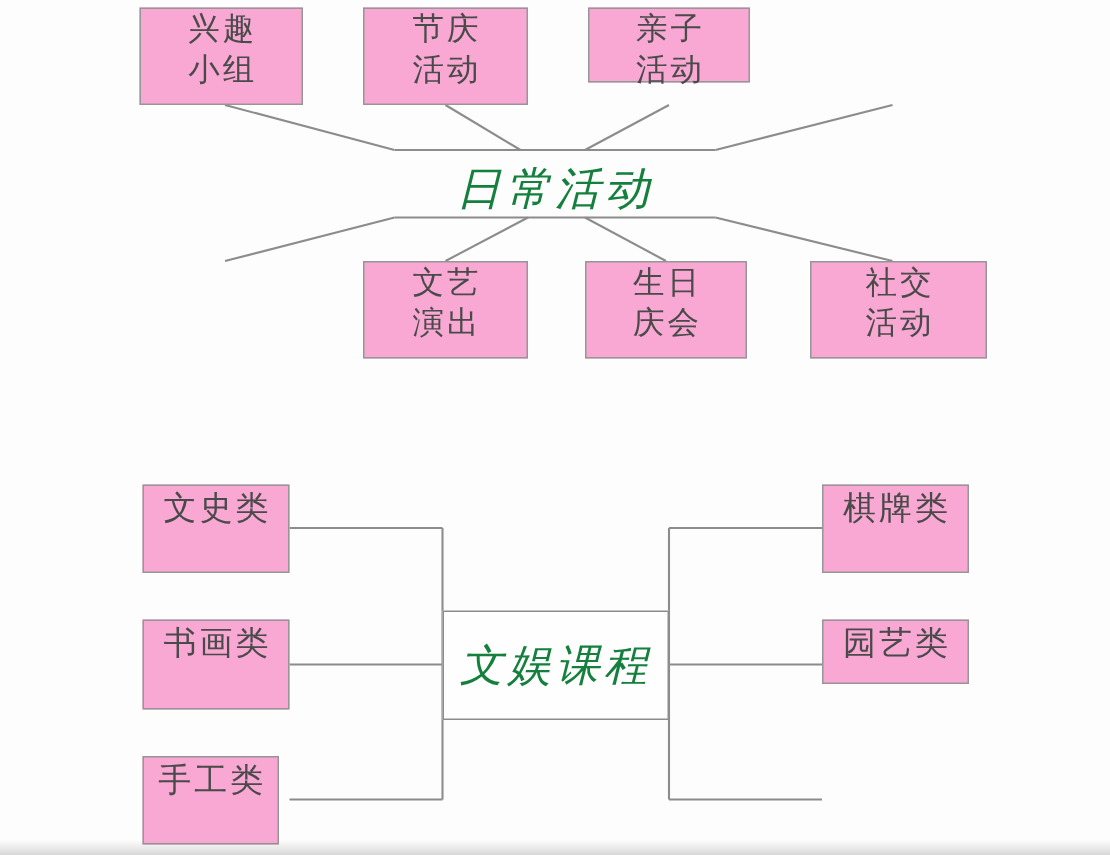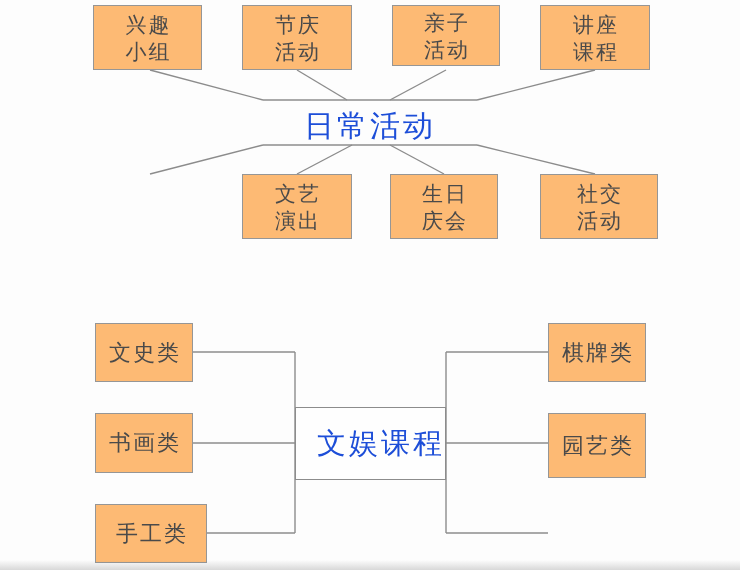--- a/index.html
+++ b/index.html
@@ -8,27 +8,26 @@
     width: 740px;
     height: 570px;
     background: #fdfdfd;
     overflow: hidden;
     font-family: "Liberation Sans", "DejaVu Sans", sans-serif;
   }
   svg.lines { position: absolute; left: 0; top: 0; }
   svg.lines line { stroke: #8c8c8c; stroke-width: 1.4; }
   .box {
     position: absolute;
-    background: #fdba74;
+    background: #f9a8d4;
     border: 1.6px solid #969696;
     box-sizing: border-box;
     display: flex;
     flex-direction: column;
     align-items: center;
-    justify-content: center;
     color: #4a4a4a;
   }
   .box .ln {
     font-size: 21px;
     line-height: 27px;
     letter-spacing: 2px;
     text-indent: 2px;
     white-space: nowrap;
   }
   .box .single {
@@ -39,36 +38,37 @@
   }
   .box .sub {
     font-size: 10px;
     color: #5a5a5a;
     margin-top: 3px;
     letter-spacing: 0;
     white-space: nowrap;
   }
   .center-title {
     position: absolute;
-    color: #1d4ed8;
+    color: #15803d;
     text-align: center;
     font-size: 30px;
     letter-spacing: 3px;
     white-space: nowrap;
+    font-style: italic;
   }
   .title-top { left: 263px; width: 214px; top: 106px; }
   .center-box {
     position: absolute;
     left: 295px; top: 407px; width: 151px; height: 73px;
     border: 1.4px solid #8c8c8c;
     box-sizing: border-box;
     background: #fefefe;
     display: flex;
     align-items: center;
-    justify-content: flex-end;
+    justify-content: center;
   }
   .center-box .center-title { position: static; font-size: 29px; }
   .bottom-shade {
     position: absolute;
     left: 0; right: 0; bottom: 0; height: 10px;
     background: linear-gradient(to bottom, rgba(120,120,120,0) 0%, rgba(120,120,120,0.28) 100%);
     pointer-events: none;
   }
 </style>
 </head>
@@ -101,27 +101,23 @@
   </svg>
 
   <div class="box" style="left:93px;top:5px;width:109px;height:65px">
     <span class="ln">兴趣</span>
     <span class="ln">小组</span>
   </div>
   <div class="box" style="left:242px;top:5px;width:110px;height:65px">
     <span class="ln">节庆</span>
     <span class="ln">活动</span>
   </div>
-  <div class="box" style="left:392px;top:5px;width:108px;height:61px">
+  <div class="box" style="left:392px;top:5px;width:108px;height:50px">
     <span class="ln">亲子</span>
     <span class="ln">活动</span>
-  </div>
-  <div class="box" style="left:540px;top:5px;width:110px;height:65px">
-    <span class="ln">讲座</span>
-    <span class="ln">课程</span>
   </div>
 
   <div class="center-title title-top">日常活动</div>
 
   <div class="box" style="left:242px;top:174px;width:110px;height:65px">
     <span class="ln">文艺</span>
     <span class="ln">演出</span>
   </div>
   <div class="box" style="left:390px;top:174px;width:108px;height:65px">
     <span class="ln">生日</span>
@@ -131,29 +127,29 @@
     <span class="ln">社交</span>
     <span class="ln">活动</span>
   </div>
 
   <div class="box" style="left:95px;top:413px;width:98px;height:60px">
     <span class="single">书画类</span>
   </div>
   <div class="box" style="left:95px;top:323px;width:98px;height:59px">
     <span class="single">文史类</span>
   </div>
-  <div class="box" style="left:95px;top:504px;width:112px;height:59px">
+  <div class="box" style="left:95px;top:504px;width:91px;height:59px">
     <span class="single">手工类</span>
   </div>
 
   <div class="center-box">
     <span class="center-title">文娱课程</span>
   </div>
 
   <div class="box" style="left:548px;top:323px;width:98px;height:59px">
     <span class="single">棋牌类</span>
   </div>
-  <div class="box" style="left:548px;top:413px;width:98px;height:65px">
+  <div class="box" style="left:548px;top:413px;width:98px;height:43px">
     <span class="single">园艺类</span>
   </div>
 
   <div class="bottom-shade"></div>
 </div>
 
 </body></html>

